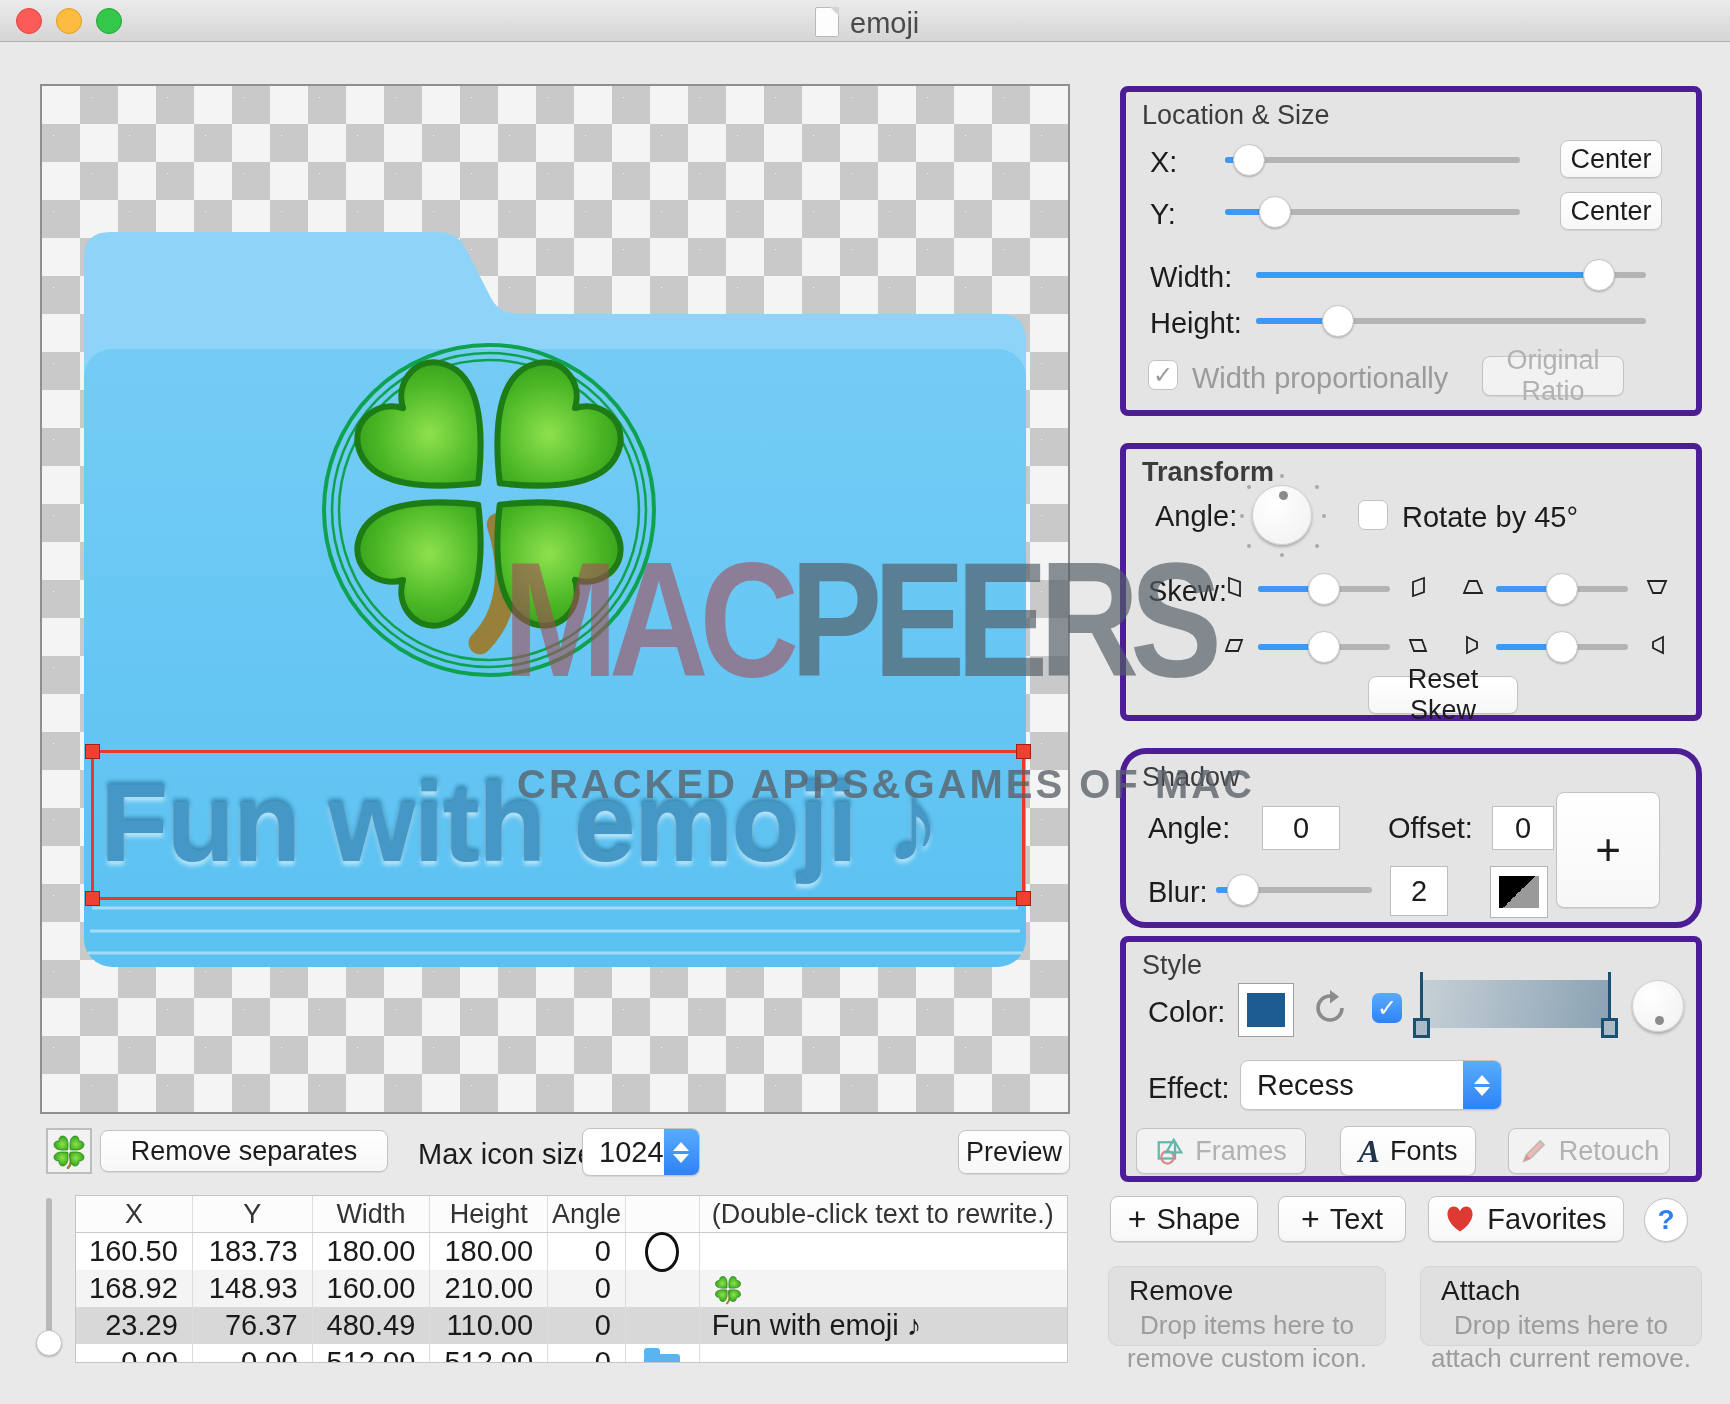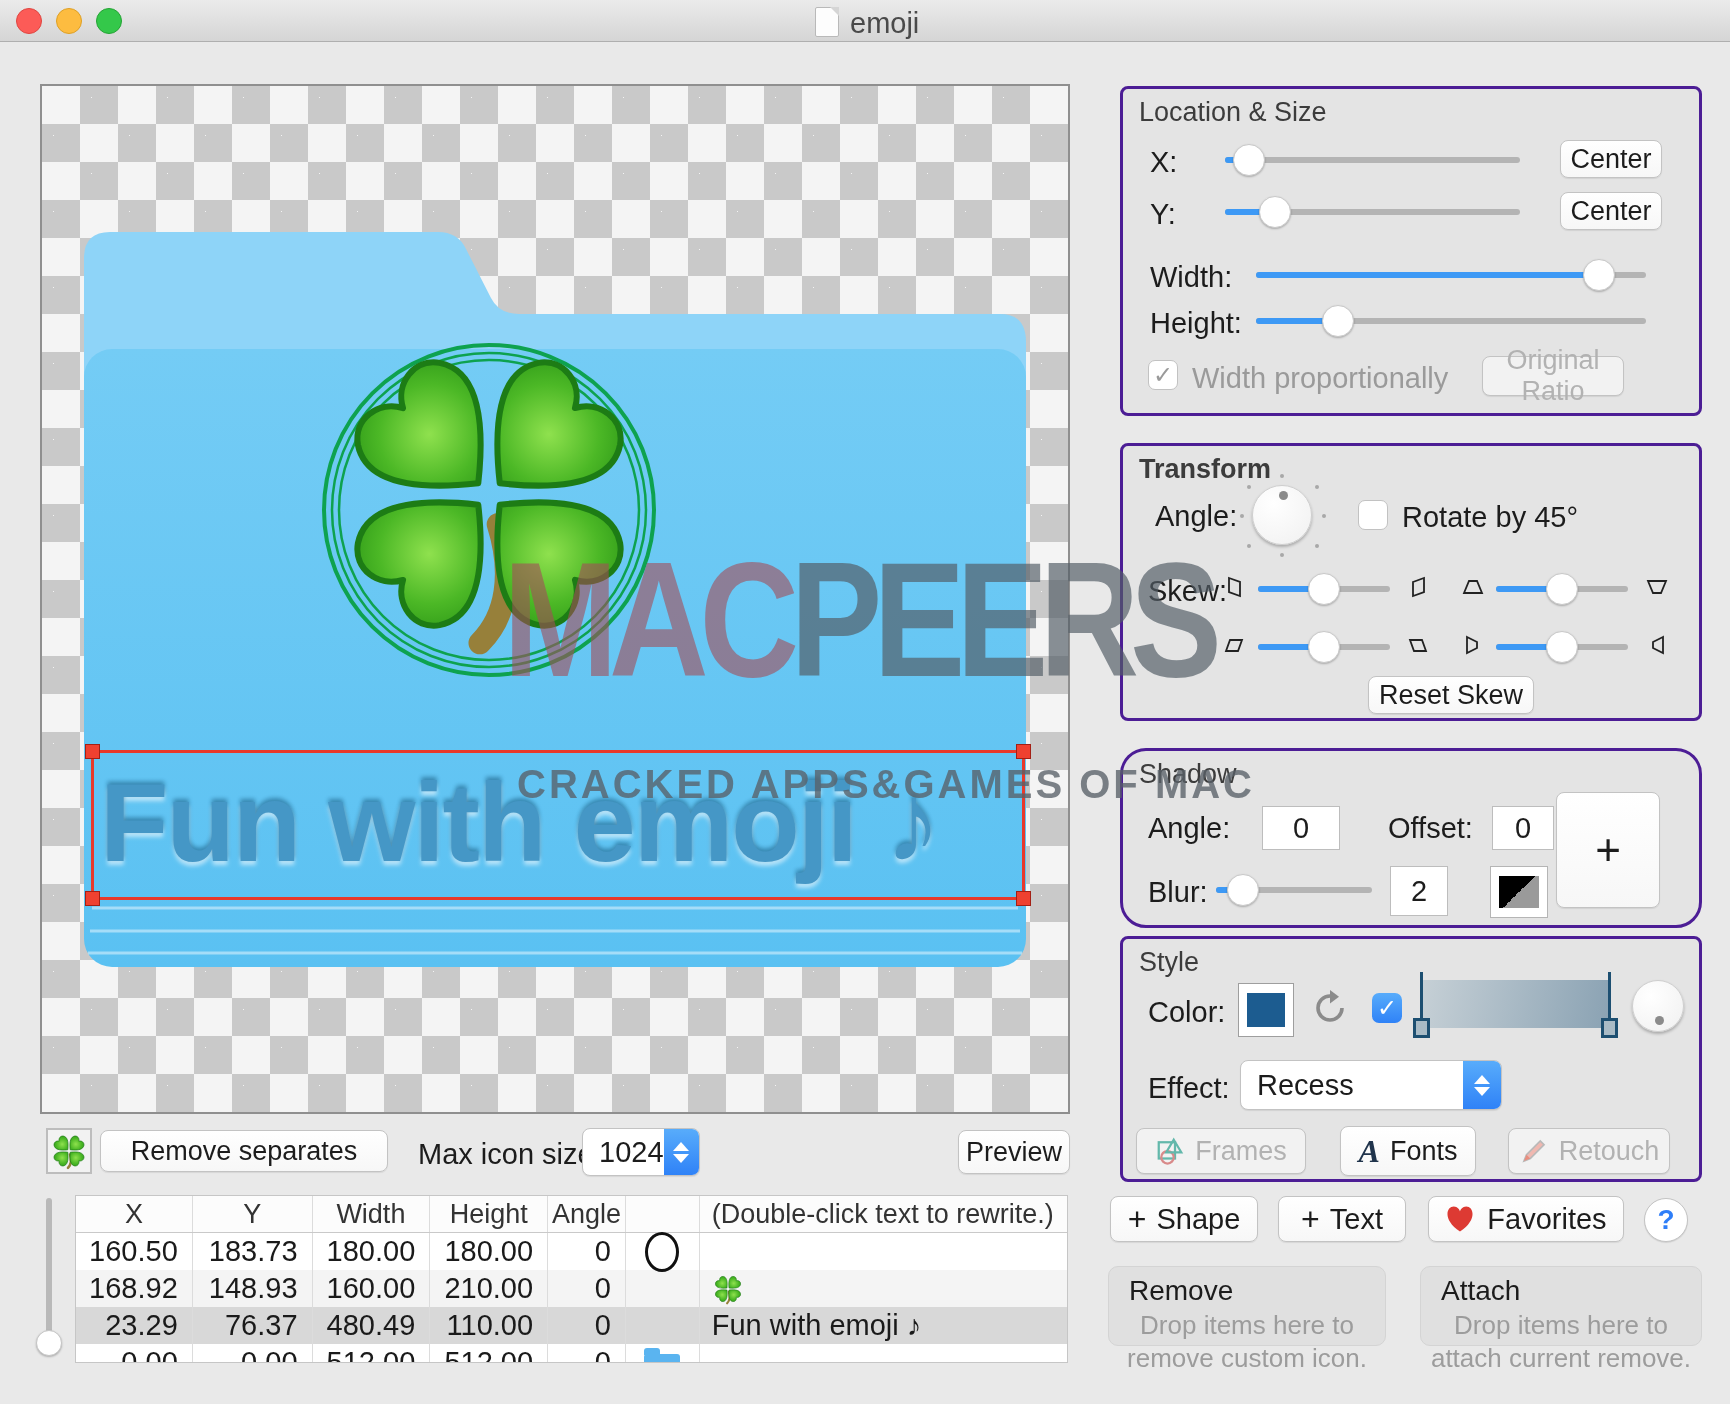--- a/index.html
+++ b/index.html
@@ -37,21 +37,21 @@
   
   .watermark{position:absolute;left:0;top:0;width:1730px;height:1404px;pointer-events:none;z-index:50;}
   .wm1{position:absolute;left:503px;top:540px;font-size:138px;font-weight:bold;letter-spacing:-9px;
     transform:scaleY(1.18);white-space:nowrap;}
   .wm1 .mac{color:rgba(163,76,88,.60);}
   .wm1 .peers{color:rgba(82,93,101,.68);}
   .wm2{position:absolute;left:517px;top:762px;font-size:40px;font-weight:bold;letter-spacing:3px;
     color:rgba(88,96,104,.78);white-space:nowrap;}
 
   
-  .panel{position:absolute;left:1120px;width:582px;background:#e4e4e4;border:3px solid #4c1d95;border-radius:8px;}
+  .panel{position:absolute;left:1120px;width:582px;background:#e4e4e4;border:6px solid #4c1d95;border-radius:8px;}
   .panel-title{position:absolute;left:16px;top:8px;font-size:27px;color:#3c3c3c;}
   .lbl{position:absolute;font-size:29px;color:#1c1c1c;}
   .lbl.gray{color:#9a9a9a;}
 
   .btn{position:absolute;background:linear-gradient(#ffffff,#f7f7f7);border:1px solid #c3c3c3;
     border-radius:8px;font-size:27px;color:#1c1c1c;display:flex;align-items:center;justify-content:center;
     box-shadow:0 1px 1px rgba(0,0,0,.08);}
   .btn.disabled{color:#b2b2b2;background:#f2f2f2;}
 
   
@@ -298,21 +298,21 @@
     </svg>
   <div class="hslider" style="left: 1496px; top: 630px; width: 132px; --pct: 50%;">
     <div class="track"></div>
       <div class="fill"></div>
       <div class="thumb"></div>
   </div>
   <svg class="skew-icon" style="position:absolute;left:1644px;top:633px;">
       <polygon points="19,4 9,9 9,15 19,20"></polygon>
     </svg>
 
-  <button class="btn" style="left:1368px;top:676px;width:166px;height:38px;">Reset Skew</button>
+  <button class="btn" style="left:1368px;top:676px;width:150px;height:38px;">Reset Skew</button>
 
   <div class="panel" style="top:748px;height:180px;border-radius:26px;">
     <div class="panel-title">Shadow</div>
   </div>
   <div class="lbl" style="left:1148px;top:812px;">Angle:</div>
   <div class="field" style="left:1262px;top:806px;width:78px;height:44px;">0</div>
   <div class="lbl" style="left:1388px;top:812px;">Offset:</div>
   <div class="field" style="left:1492px;top:806px;width:62px;height:44px;">0</div>
   <div class="lbl" style="left:1148px;top:876px;">Blur:</div>
   <div class="hslider" style="left: 1216px; top: 873px; width: 156px; --pct: 17%;">

